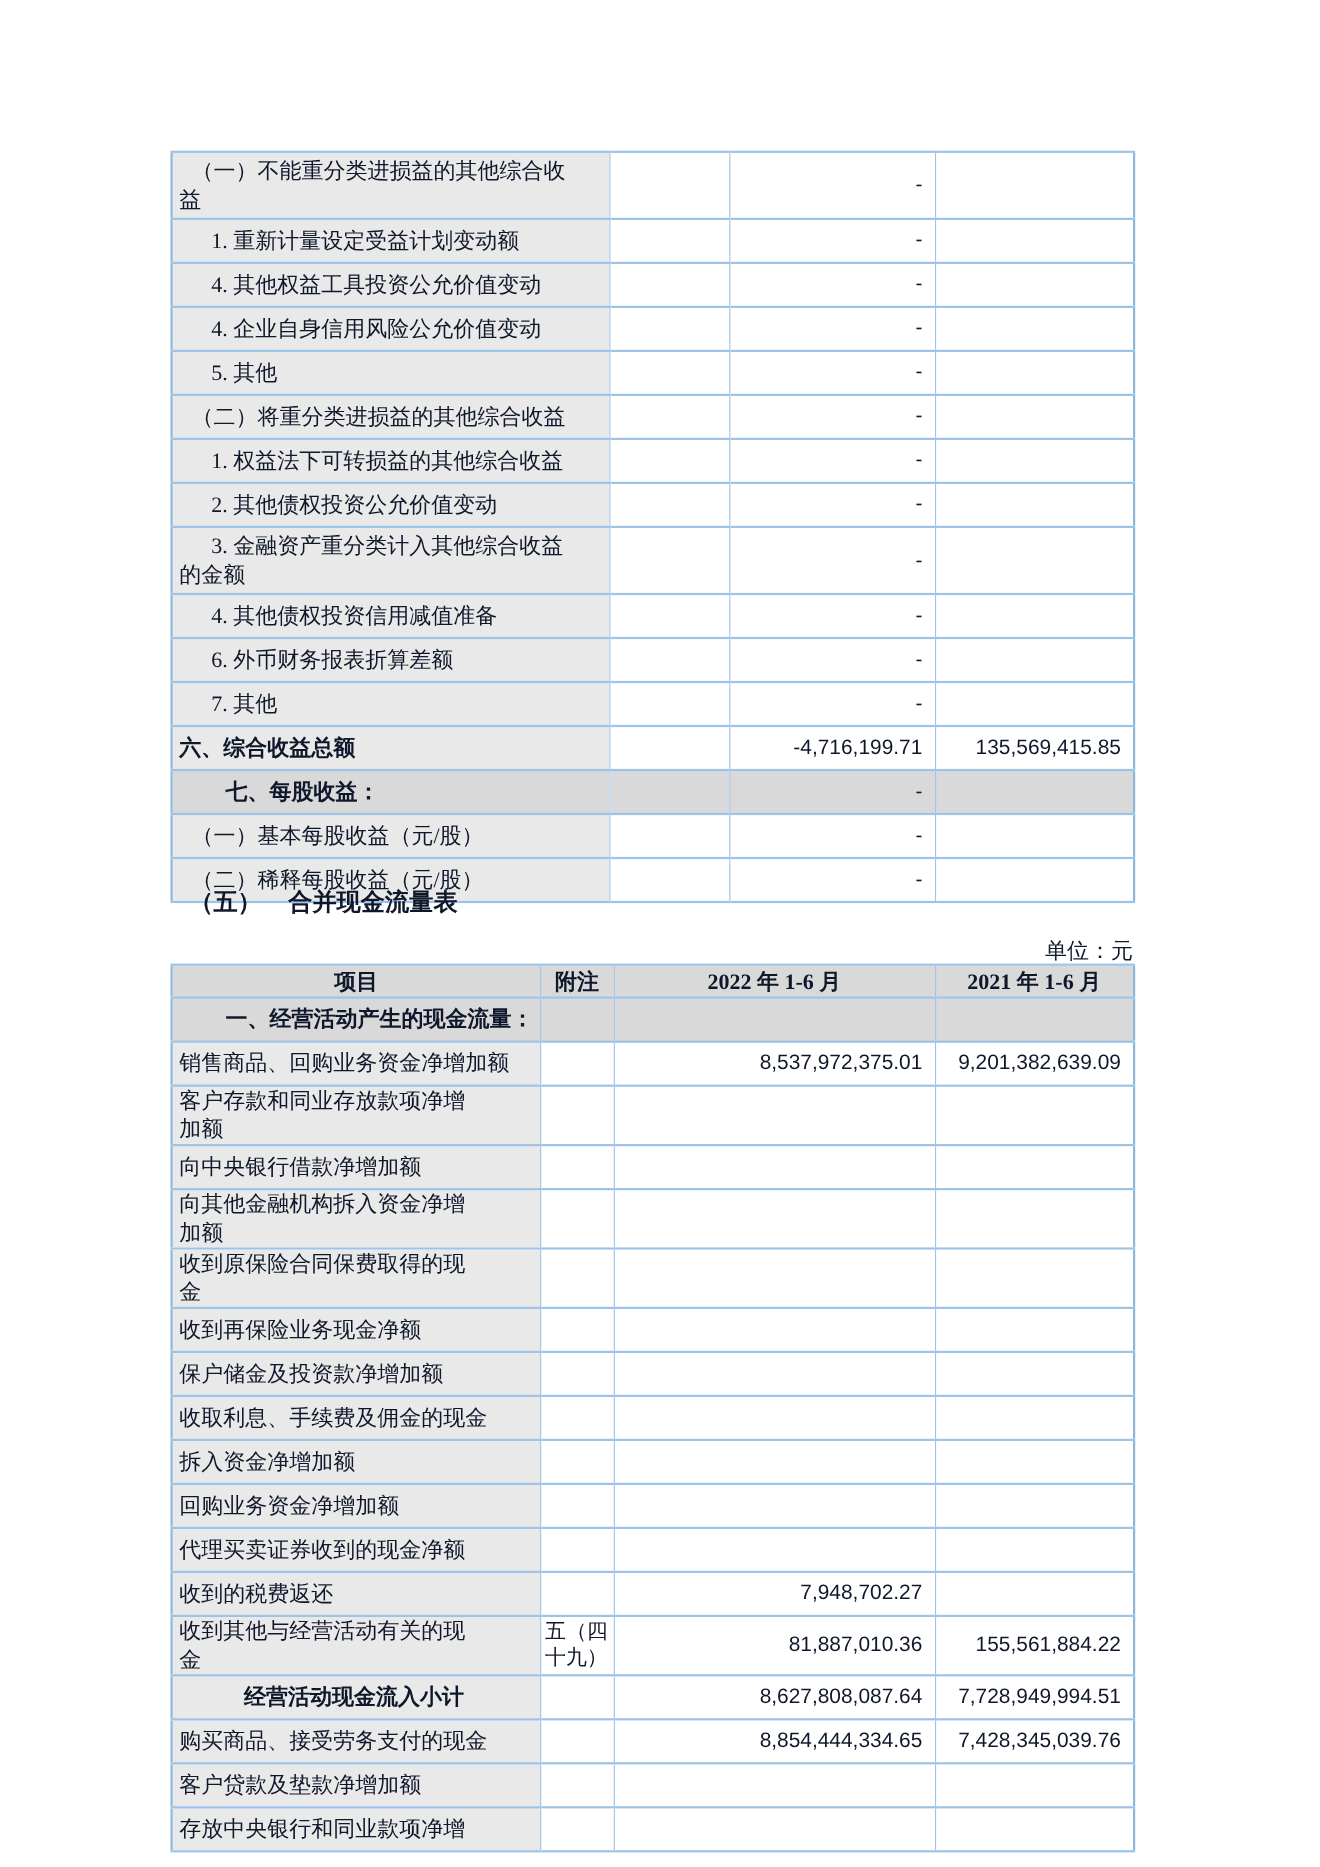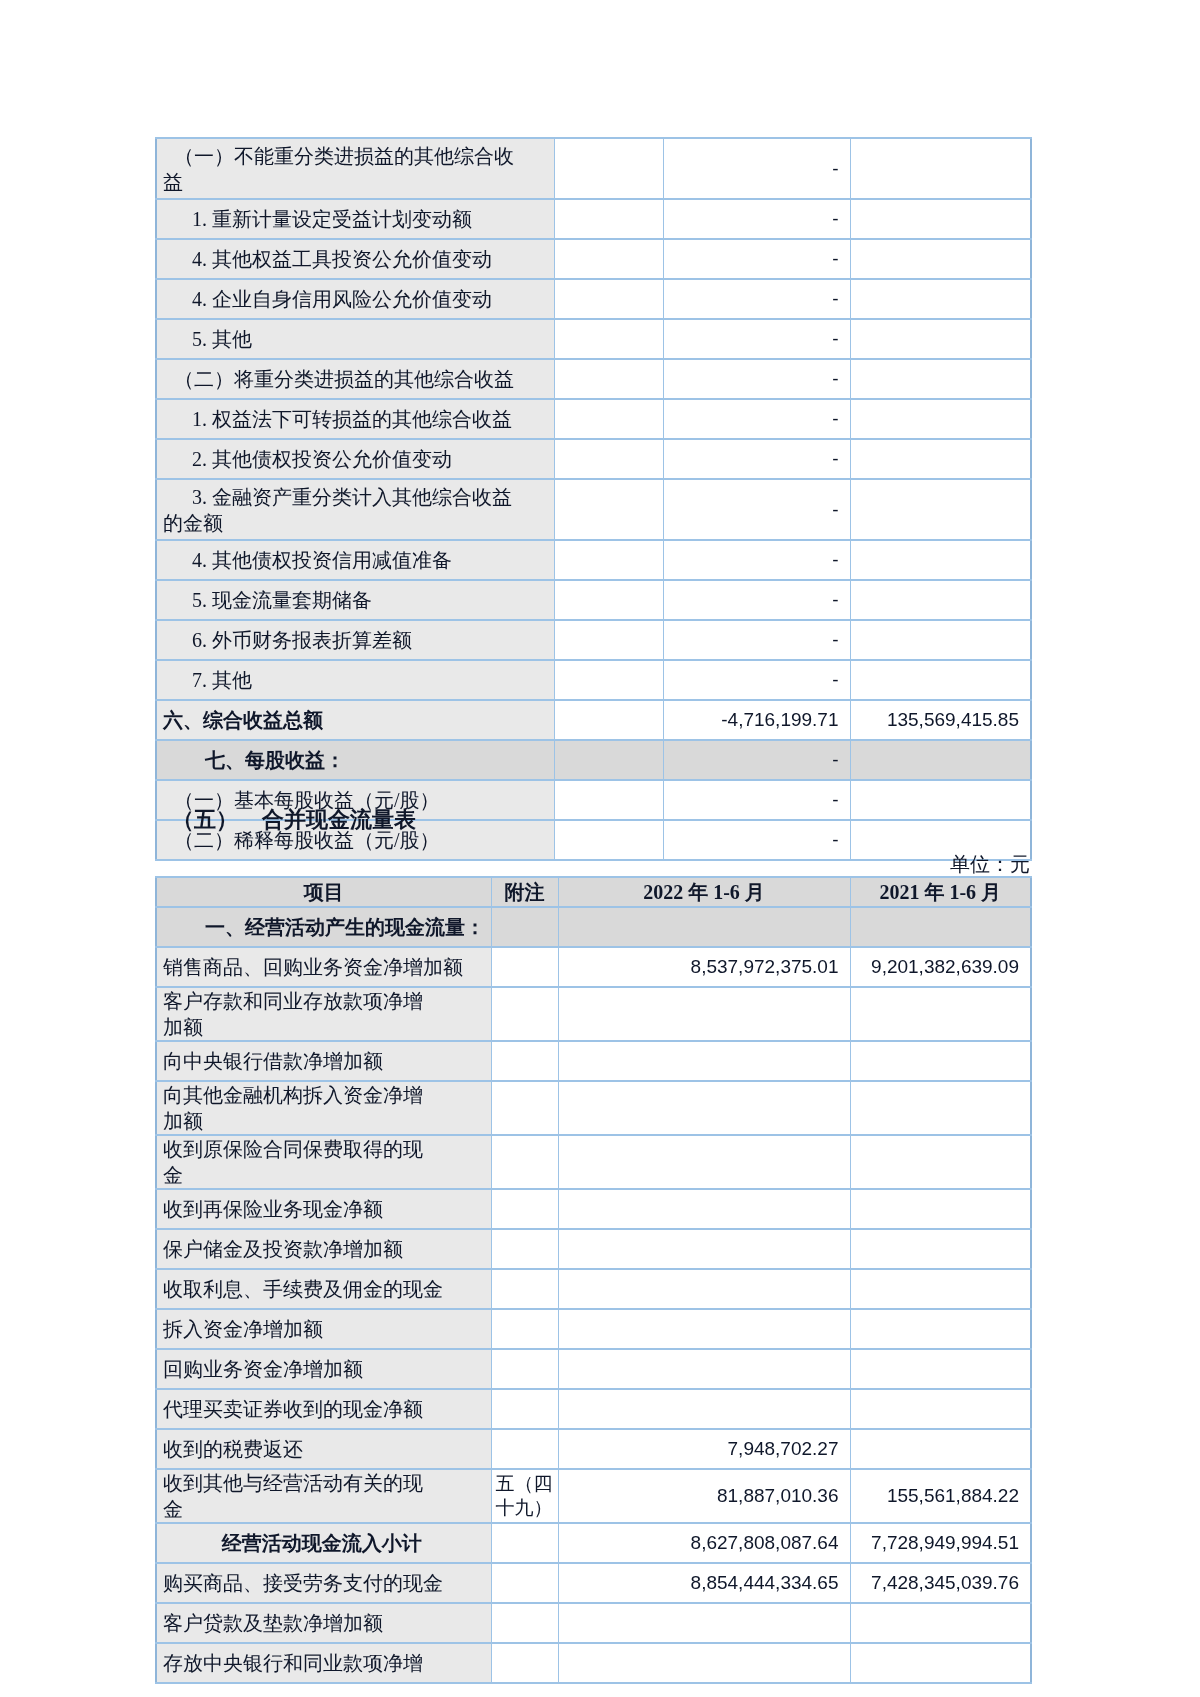--- a/index.html
+++ b/index.html
@@ -142,26 +142,20 @@
         </tr>
         <tr class="tall">
           <td class="c-label ind2">3. 金融资产重分类计入其他综合收益
 的金额</td>
           <td class="c-note"></td>
           <td class="c-num">-</td>
           <td class="c-num"></td>
         </tr>
         <tr>
           <td class="c-label ind2">4. 其他债权投资信用减值准备</td>
-          <td class="c-note"></td>
-          <td class="c-num">-</td>
-          <td class="c-num"></td>
-        </tr>
-        <tr>
-          <td class="c-label ind2">5. 现金流量套期储备</td>
           <td class="c-note"></td>
           <td class="c-num">-</td>
           <td class="c-num"></td>
         </tr>
         <tr>
           <td class="c-label ind2">6. 外币财务报表折算差额</td>
           <td class="c-note"></td>
           <td class="c-num">-</td>
           <td class="c-num"></td>
         </tr>

